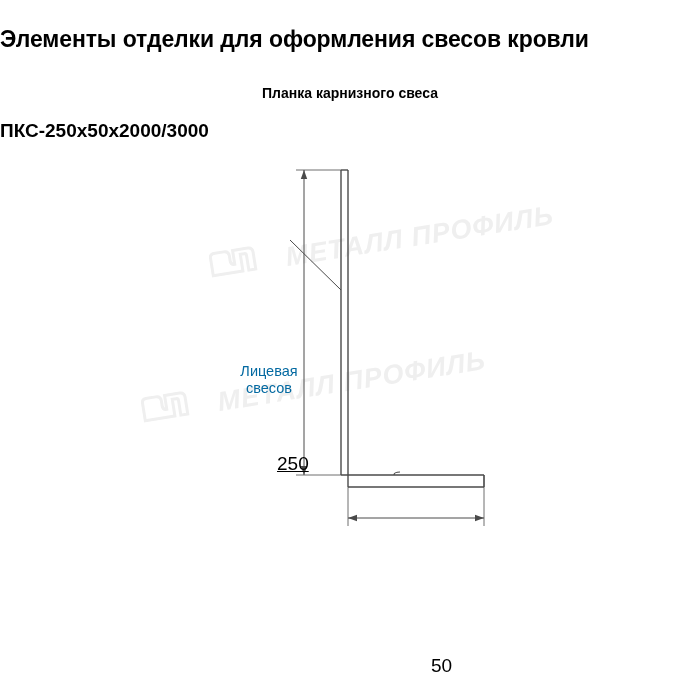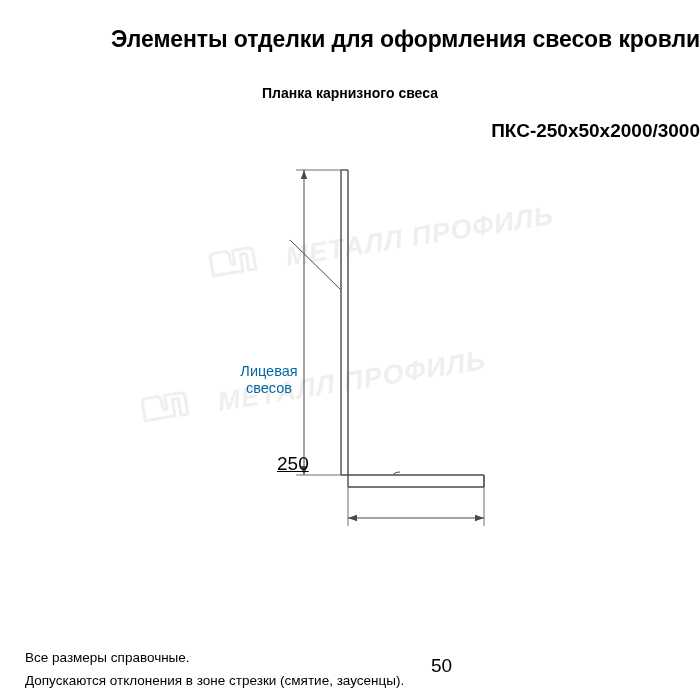--- a/index.html
+++ b/index.html
@@ -21,42 +21,42 @@
     width: 700px;
     height: 700px;
   }
 
   
   .title {
     position: absolute;
     top: 26px;
     left: 0;
     width: 700px;
-    text-align: right;
+    text-align: left;
     font-size: 23px;
     font-weight: bold;
     letter-spacing: -0.1px;
     color: #000;
   }
   .subtitle {
     position: absolute;
     top: 85px;
     left: 0;
     width: 700px;
     text-align: center;
     font-size: 14px;
     font-weight: bold;
     color: #000;
   }
   .code {
     position: absolute;
     top: 120px;
     left: 0;
     width: 700px;
-    text-align: right;
+    text-align: left;
     font-size: 19px;
     font-weight: bold;
     color: #000;
   }
 
   
   .drawing {
     position: absolute;
     top: 150px;
     left: 0;
@@ -194,18 +194,14 @@
 
     <div class="face-label">
       <div>Лицевая</div>
       <div>свесов</div>
     </div>
 
     <div class="dim-250">250</div>
     <div class="dim-50">50</div>
   </div>
 
-  <div class="notes">
-    <div>Все размеры справочные.</div>
-    <div>Допускаются отклонения в зоне стрезки (смятие, заусенцы).</div>
-  </div>
 
 </div>
 
 </body></html>

